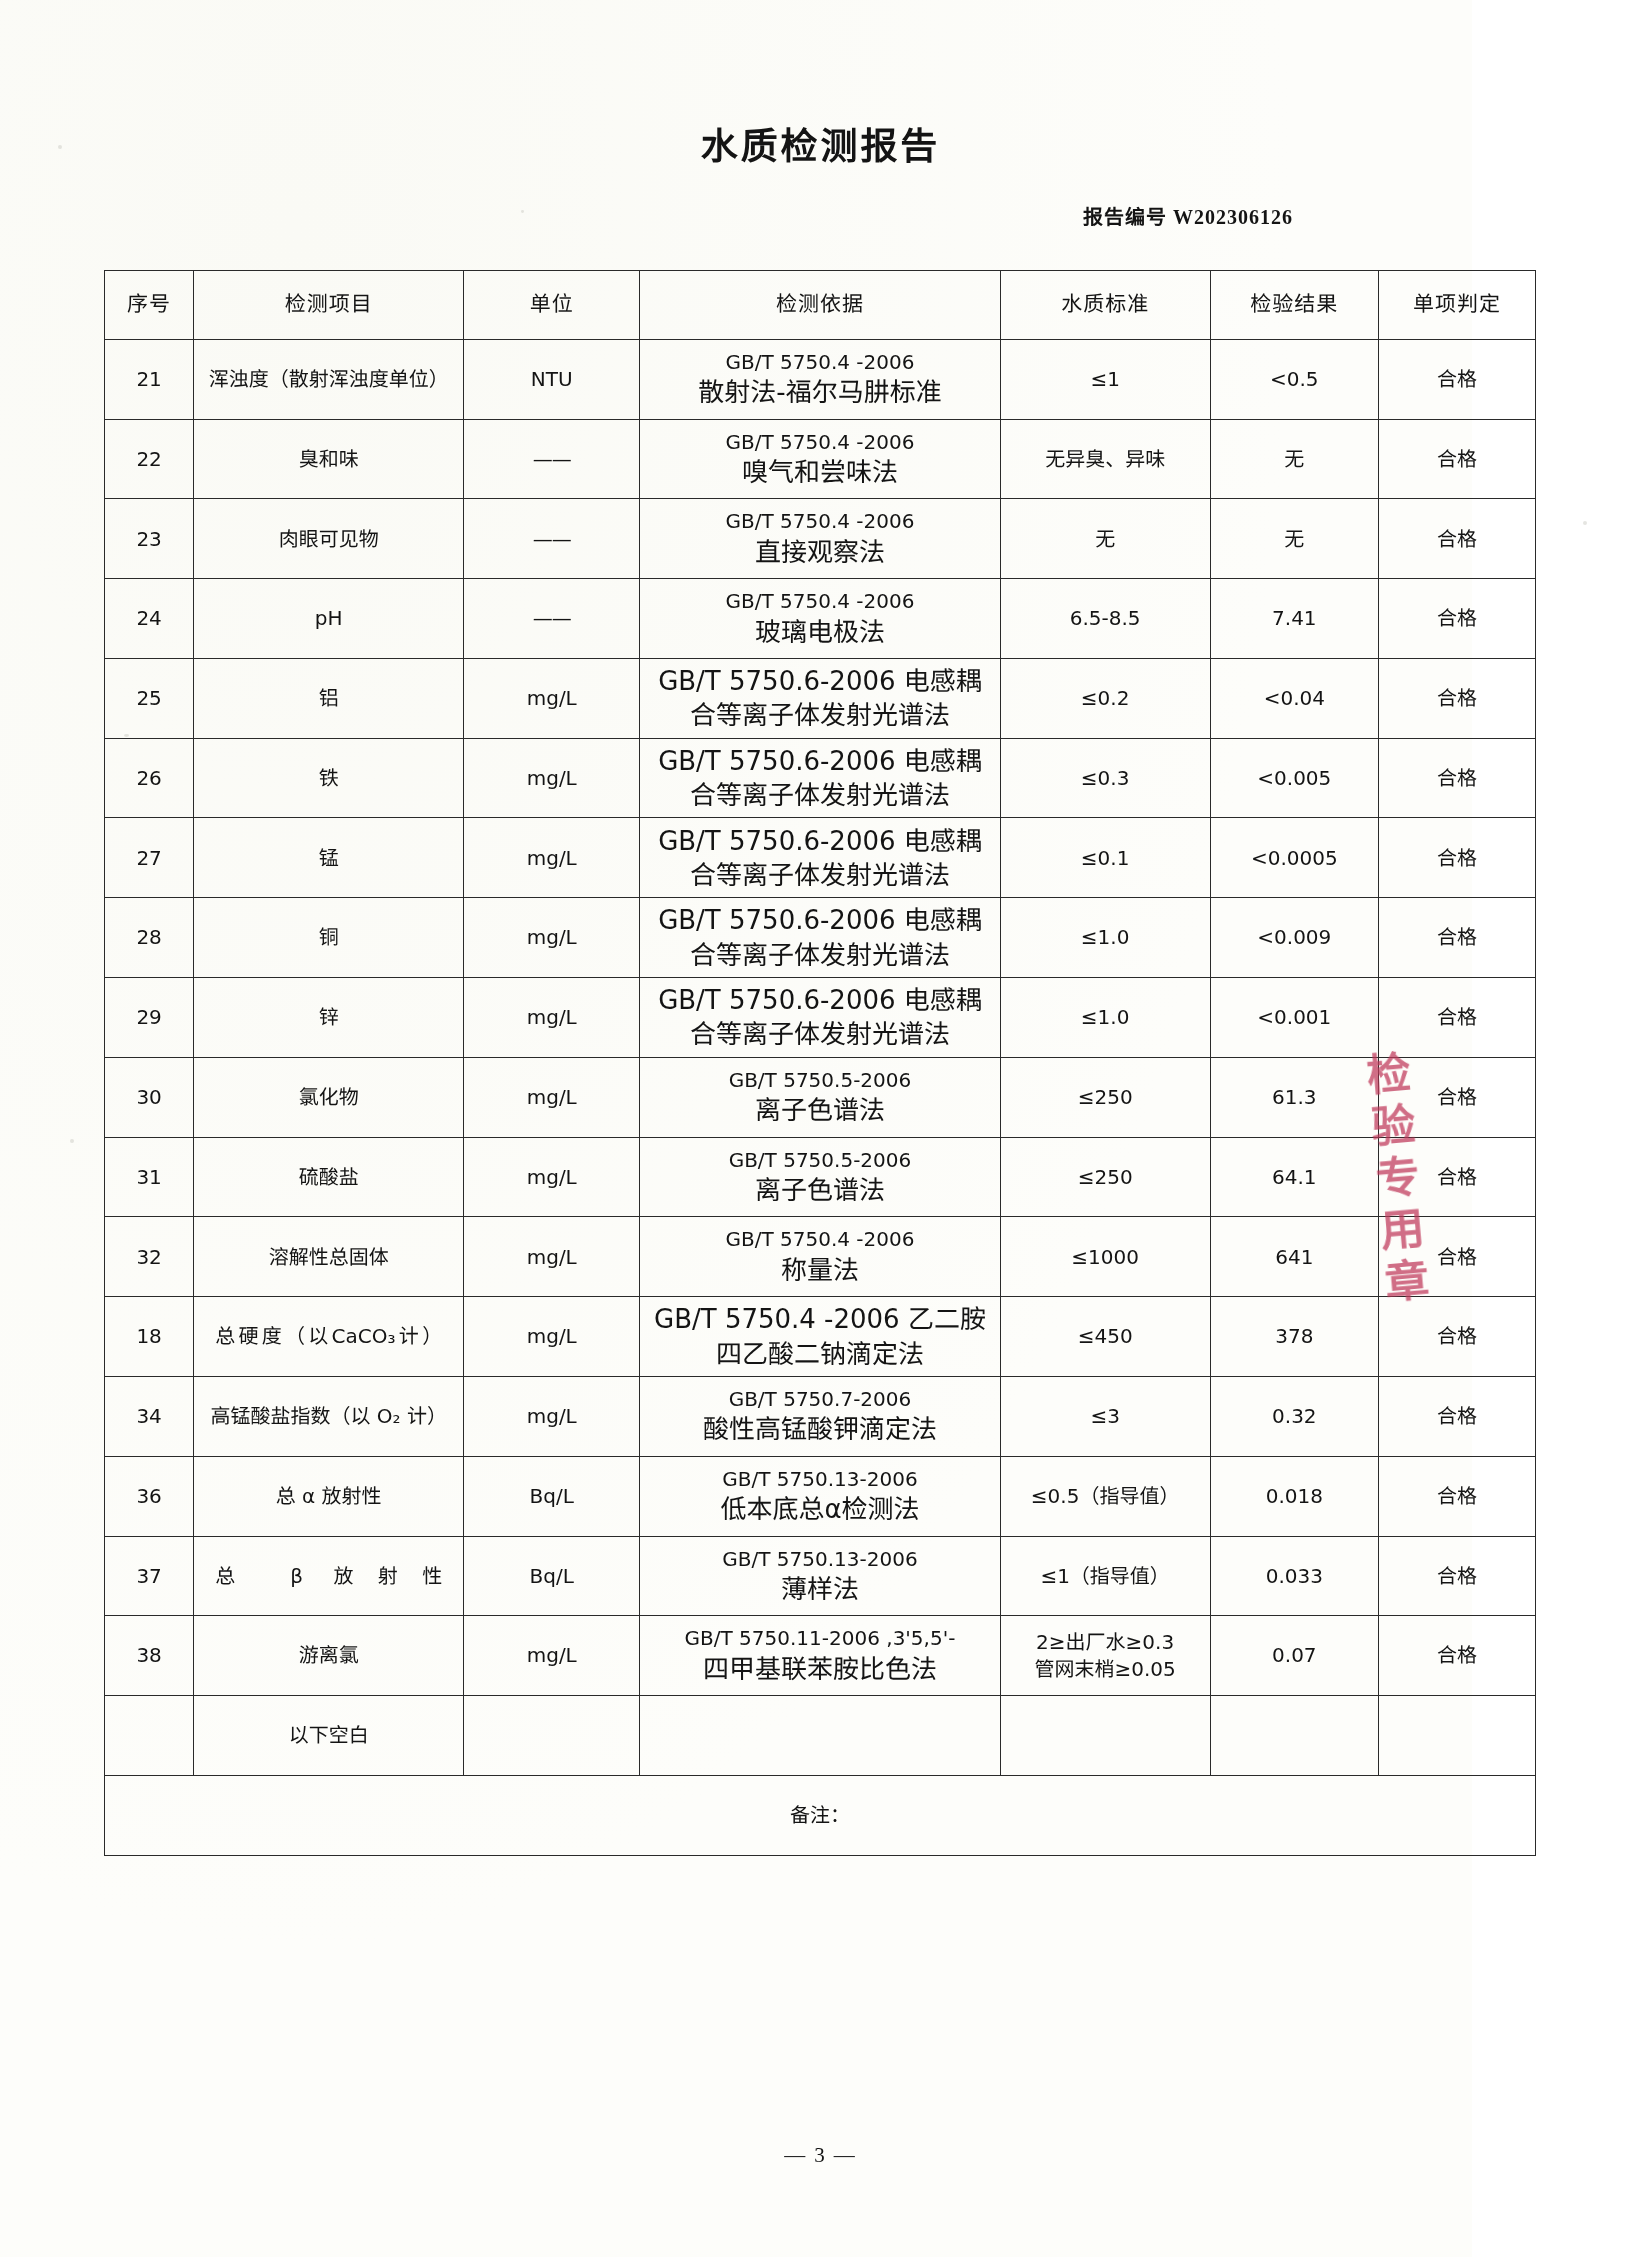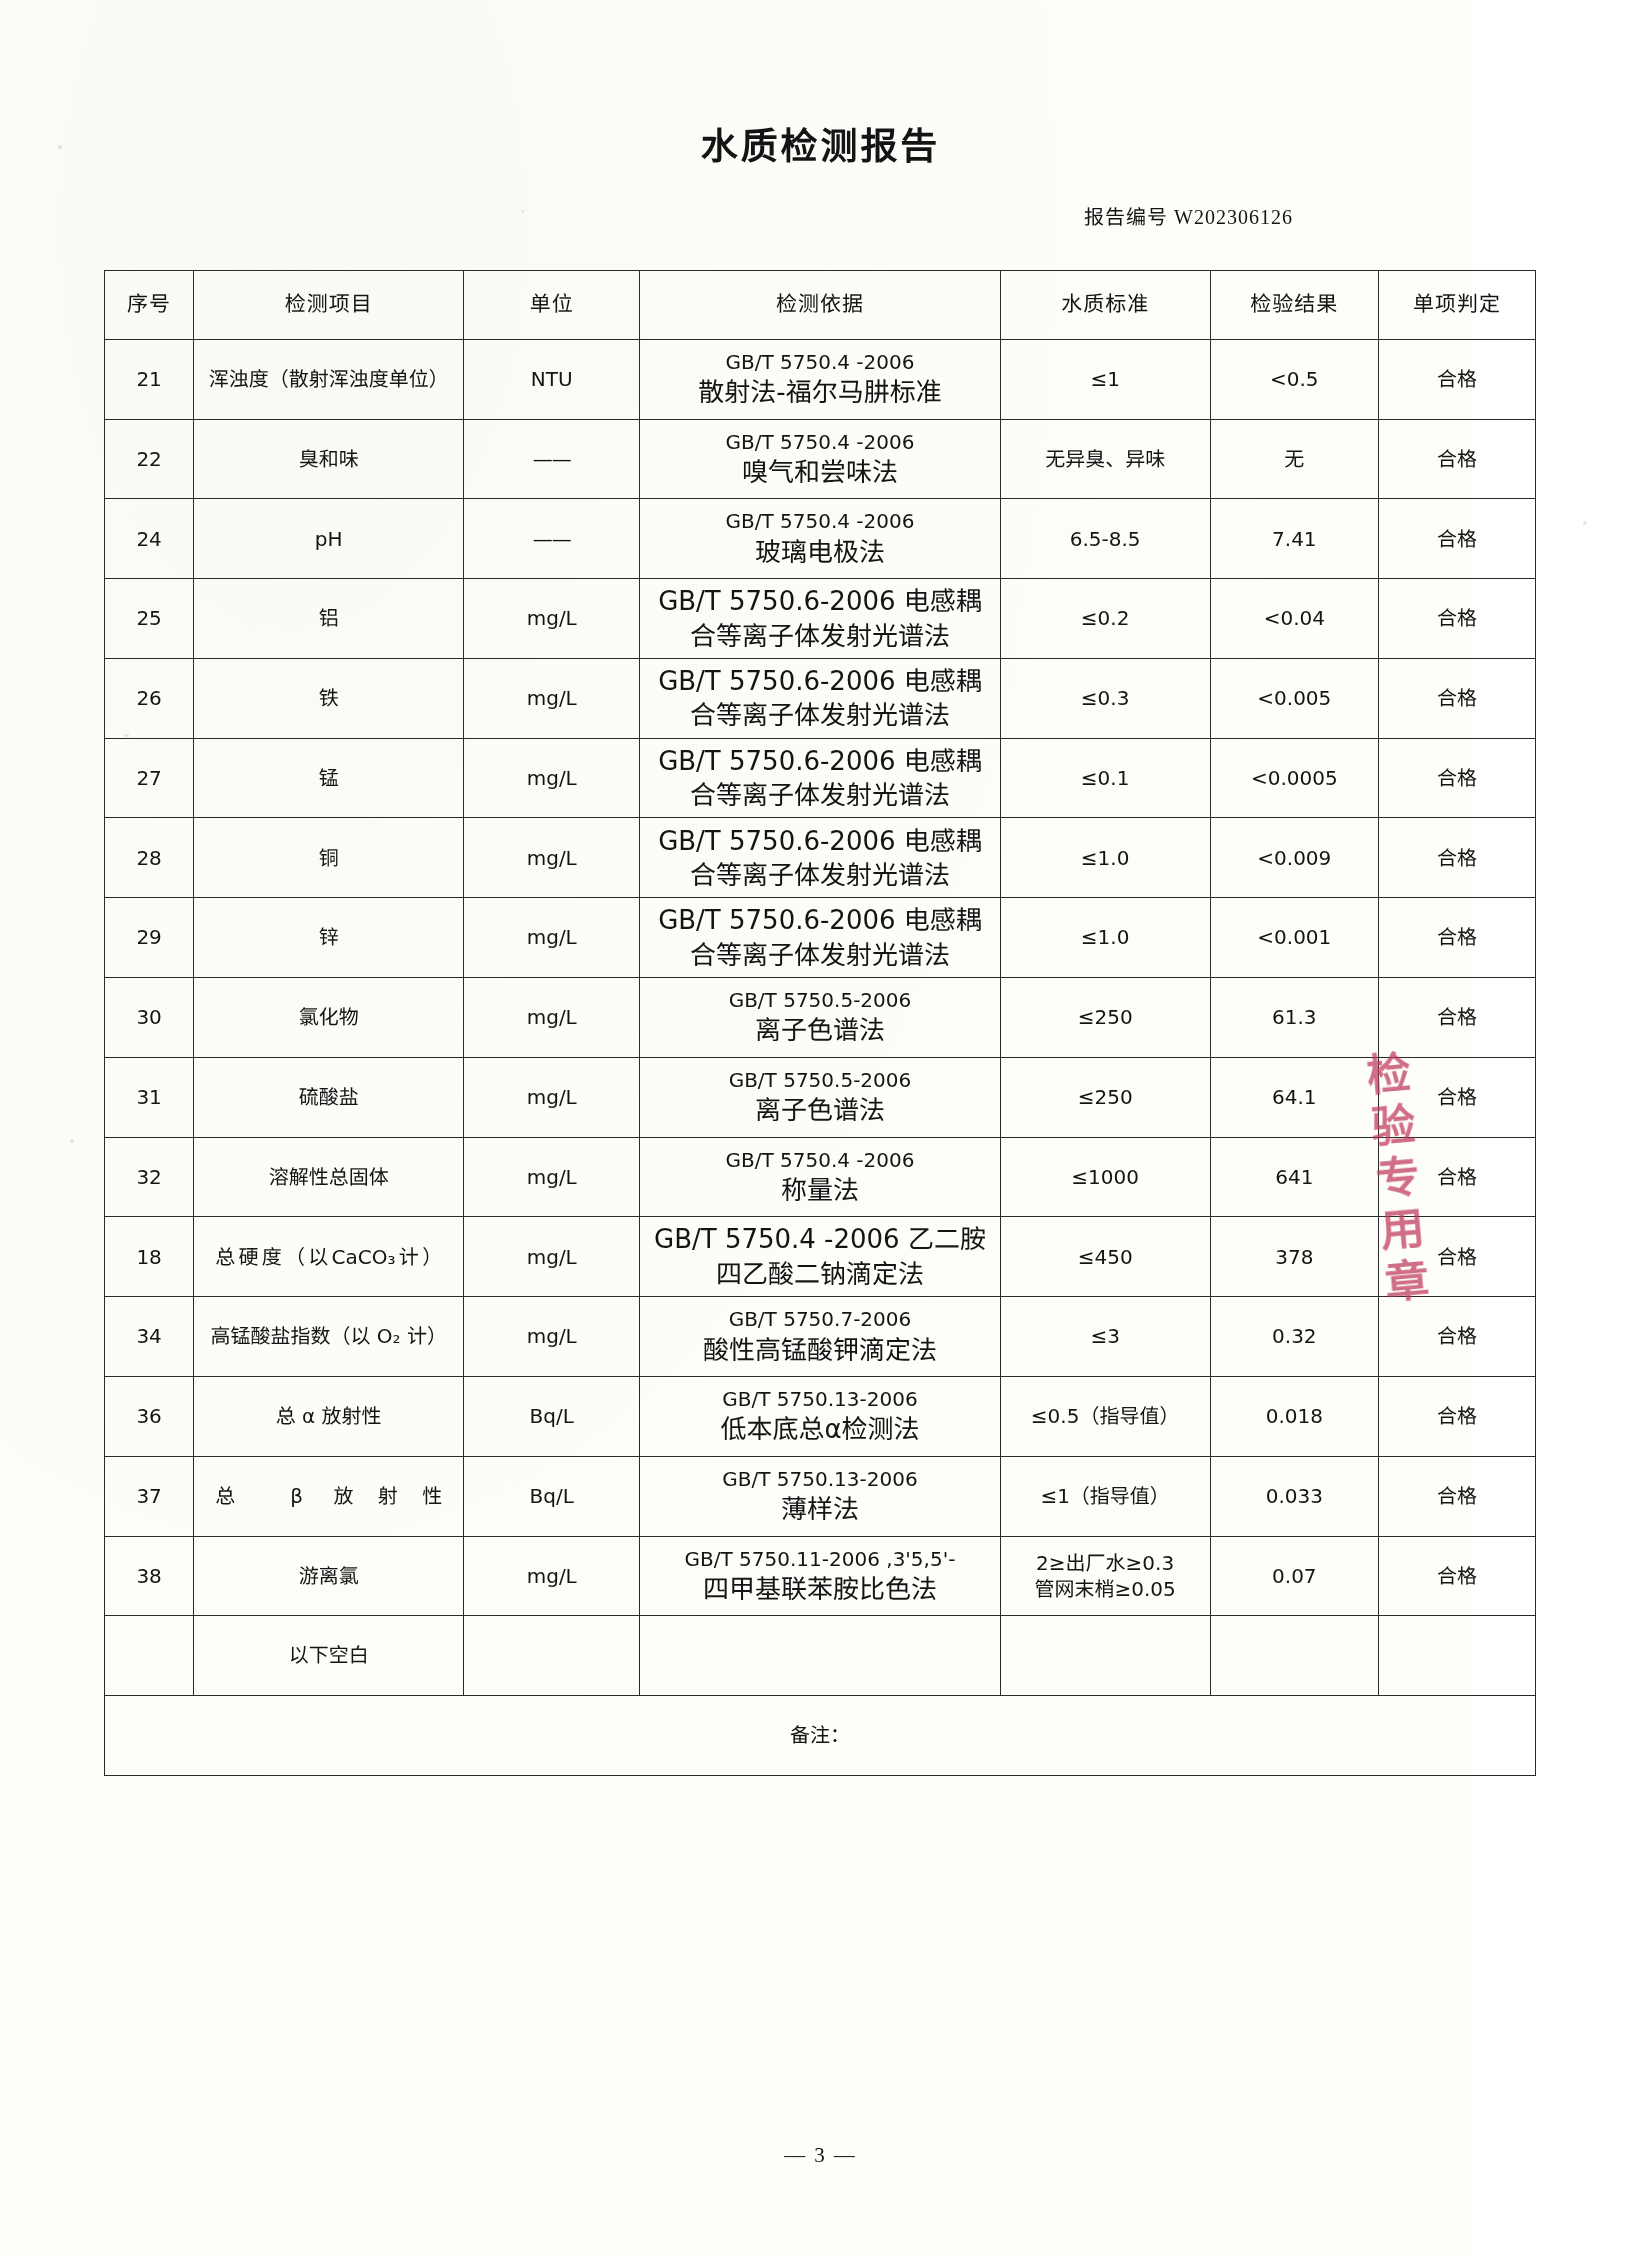--- a/index.html
+++ b/index.html
@@ -44,20 +44,21 @@
     font-family: "DejaVu Sans", "Liberation Sans", sans-serif;
   }
 
   .report-no {
     position: absolute;
     top: 201px;
     right: 179px;
     font-size: 20px;
     letter-spacing: 1px;
     font-family: "Liberation Serif", serif;
+    font-weight: bold;
   }
 
   table.report {
     position: absolute;
     top: 270px;
     left: 104px;
     width: 1432px;
     border-collapse: collapse;
     table-layout: fixed;
     background: transparent;
@@ -228,20 +229,32 @@
         <td class="dash">——</td>
         <td class="basis-cell">
           <div>GB/T 5750.4 -2006</div>
           <div class="line-cn">嗅气和尝味法</div>
         </td>
         <td>无异臭、异味</td>
         <td>无</td>
         <td>合格</td>
       </tr>
 
+      <tr>
+        <td class="num">23</td>
+        <td class="item-cell">肉眼可见物</td>
+        <td class="dash">——</td>
+        <td class="basis-cell">
+          <div>GB/T 5750.4 -2006</div>
+          <div class="line-cn">直接观察法</div>
+        </td>
+        <td>无</td>
+        <td>无</td>
+        <td>合格</td>
+      </tr>
 
       <tr>
         <td class="num">24</td>
         <td class="item-cell">pH</td>
         <td class="dash">——</td>
         <td class="basis-cell">
           <div>GB/T 5750.4 -2006</div>
           <div class="line-cn">玻璃电极法</div>
         </td>
         <td class="num">6.5-8.5</td>

